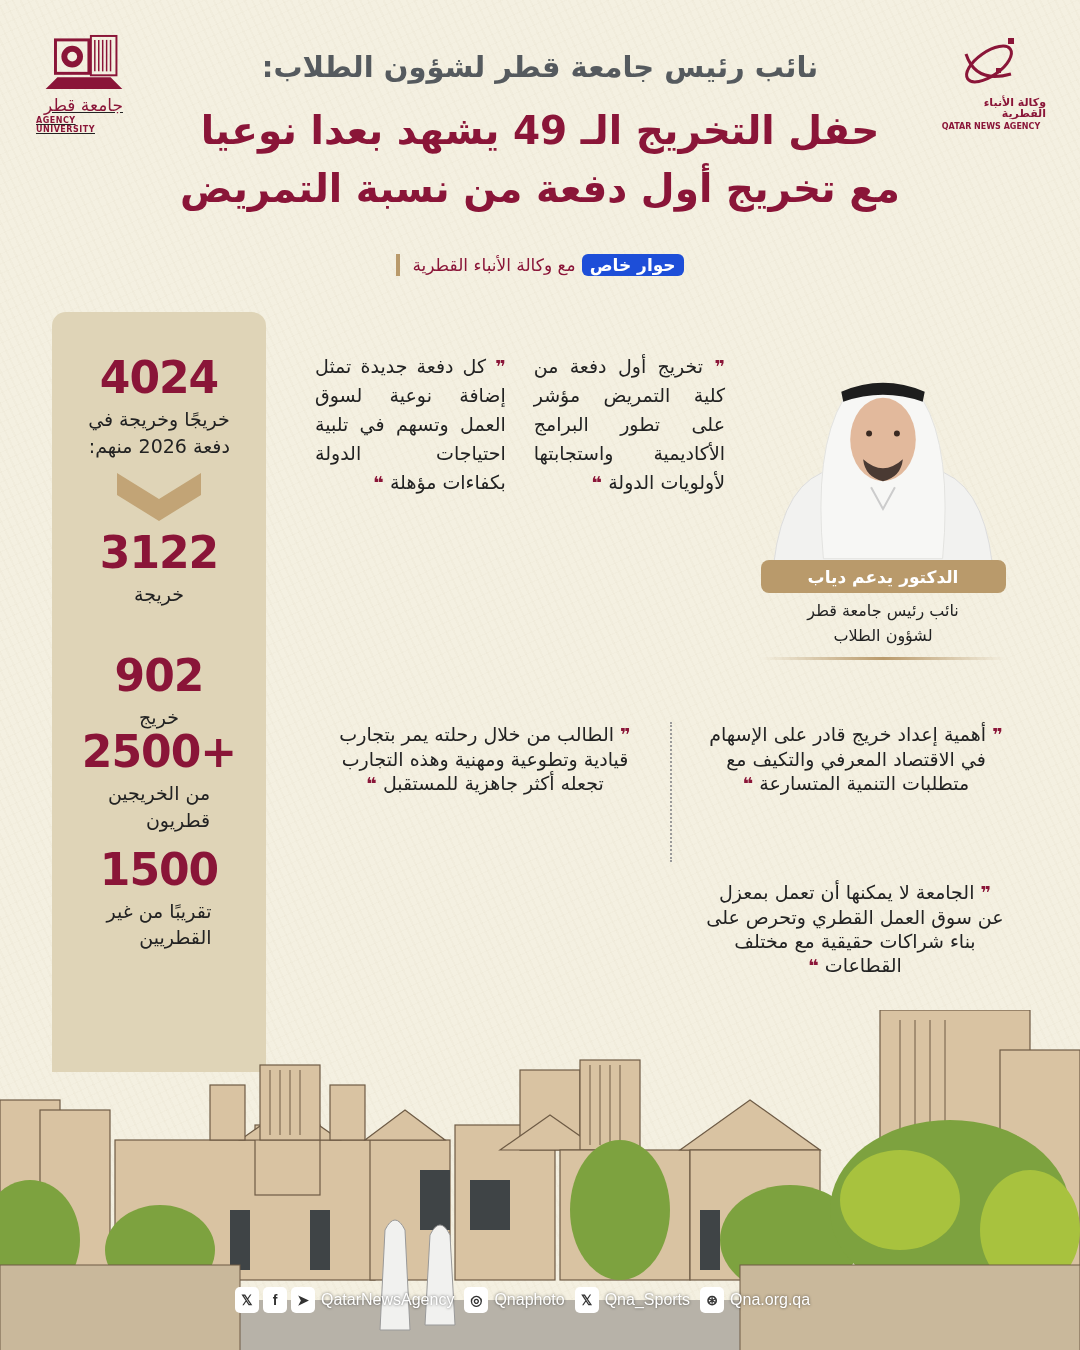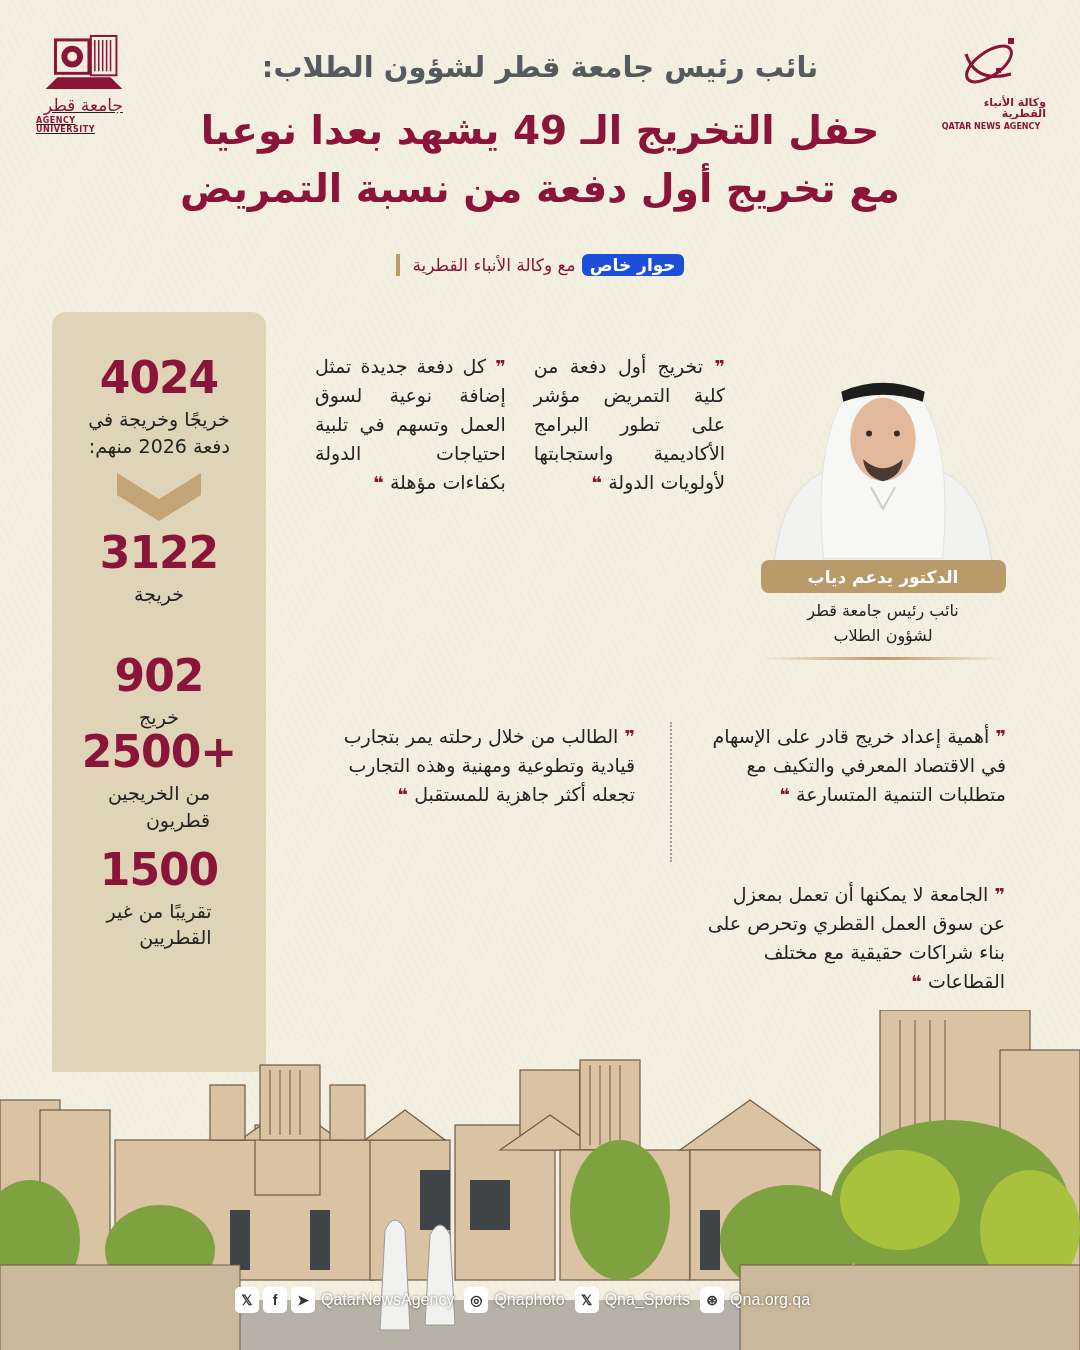--- a/index.html
+++ b/index.html
@@ -80,21 +80,21 @@
       border-radius: 8px; font-weight: bold; font-size: 17px;
       display: flex; align-items: center; justify-content: center; margin-top: -4px;
     }
     .role { font-size: 16px; color: #222; text-align: center; line-height: 1.55; margin-top: 6px; }
     .role-line { width: 245px; height: 3px; background: linear-gradient(90deg, transparent, #b99a6b, transparent); margin-top: 8px; }
 
     .quotes-grid {
       position: absolute; left: 300px; top: 722px; width: 740px; height: 280px;
       display: grid; grid-template-columns: 1fr 1fr; grid-template-rows: 1fr 1fr; direction: rtl;
     }
-    .cell { font-size: 19px; line-height: 29px; padding: 0 12px; }
+    .cell { font-size: 19px; line-height: 24px; text-align: center; padding: 0 12px; }
     .cell.right-col { border-left: 2px dotted #9a9a9a; }
     .grid-quote { margin: 0 auto; width: 300px; }
 
     
     .scene { position: absolute; left: 0; bottom: 0; width: 1080px; height: 340px; overflow: hidden; }
     .social {
       position: absolute; left: 235px; top: 1285px; height: 30px;
       display: flex; align-items: center; gap: 4px; direction: ltr;
       font-size: 16px; color: #fff; font-family: "Liberation Sans", sans-serif;
     }

